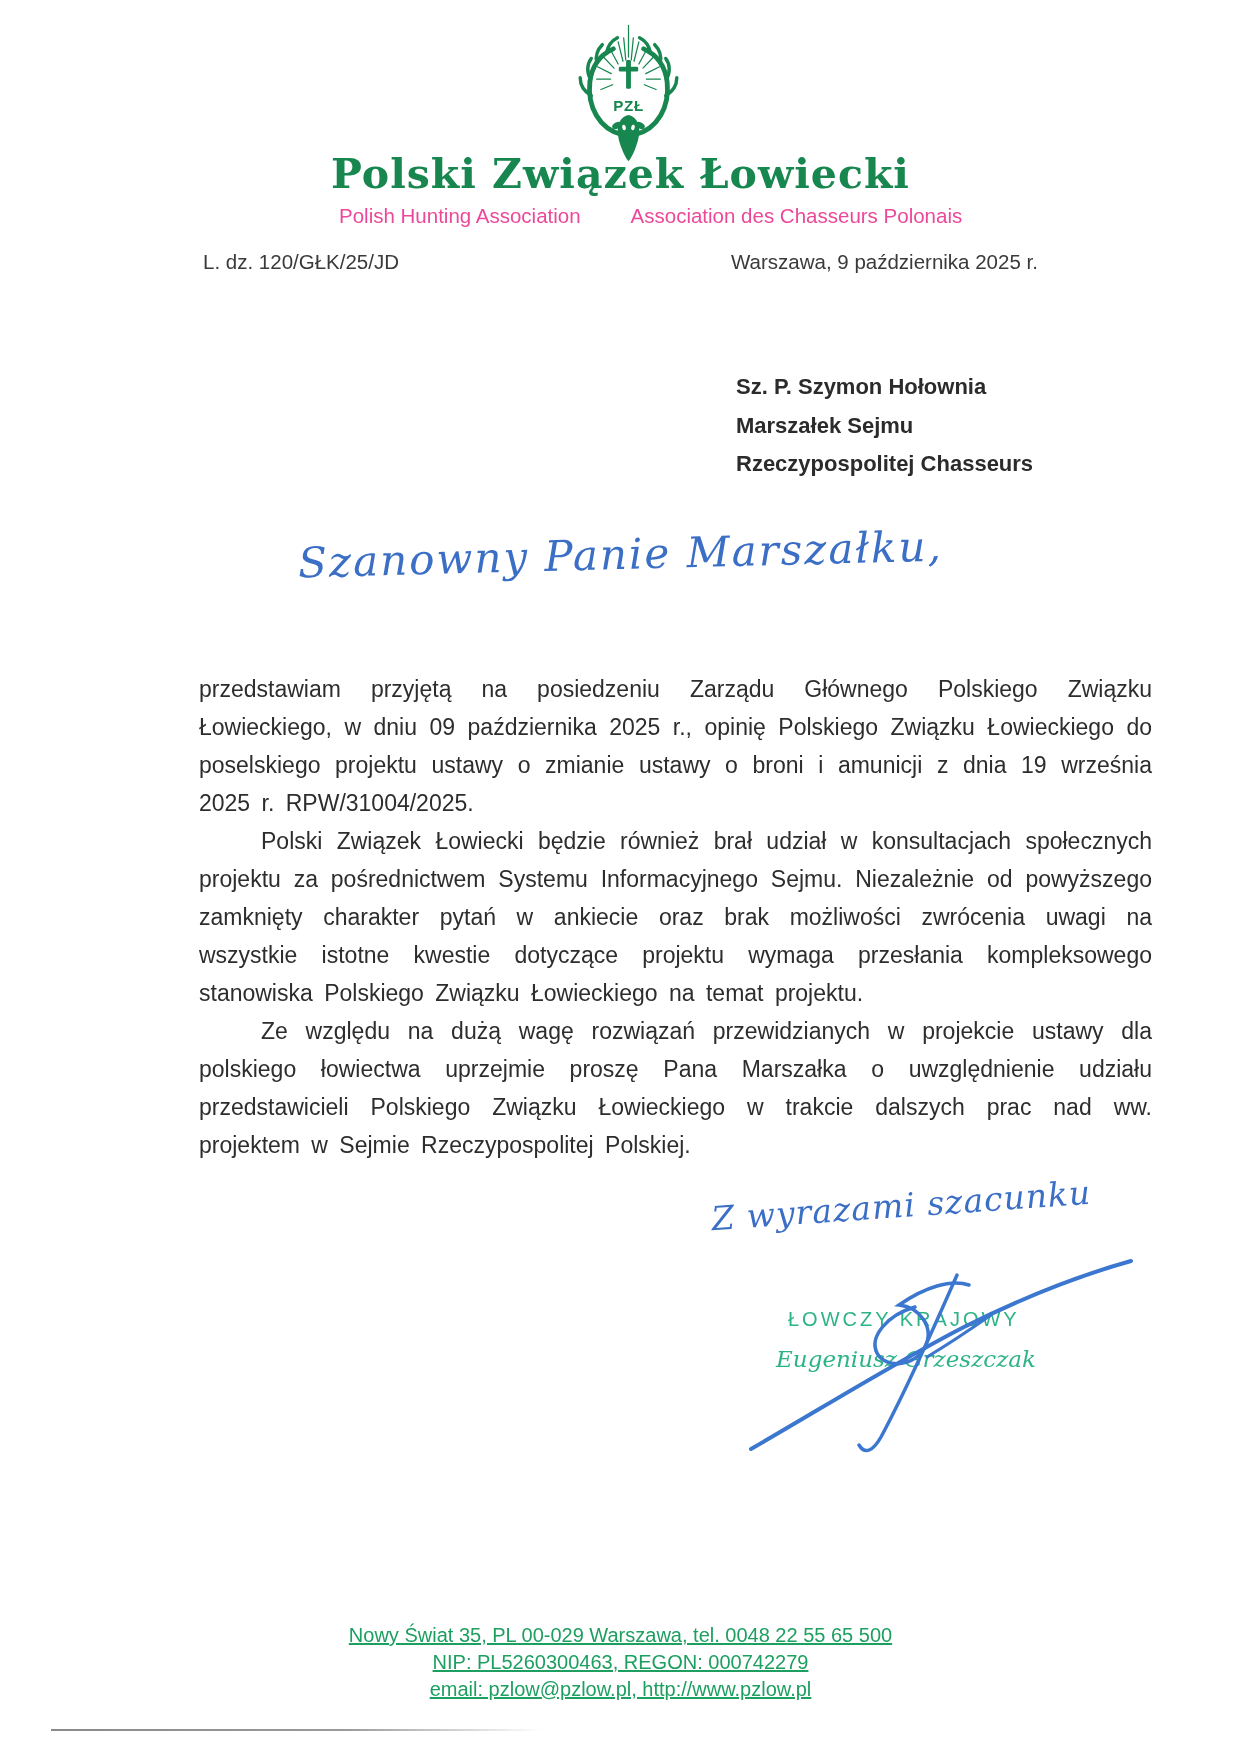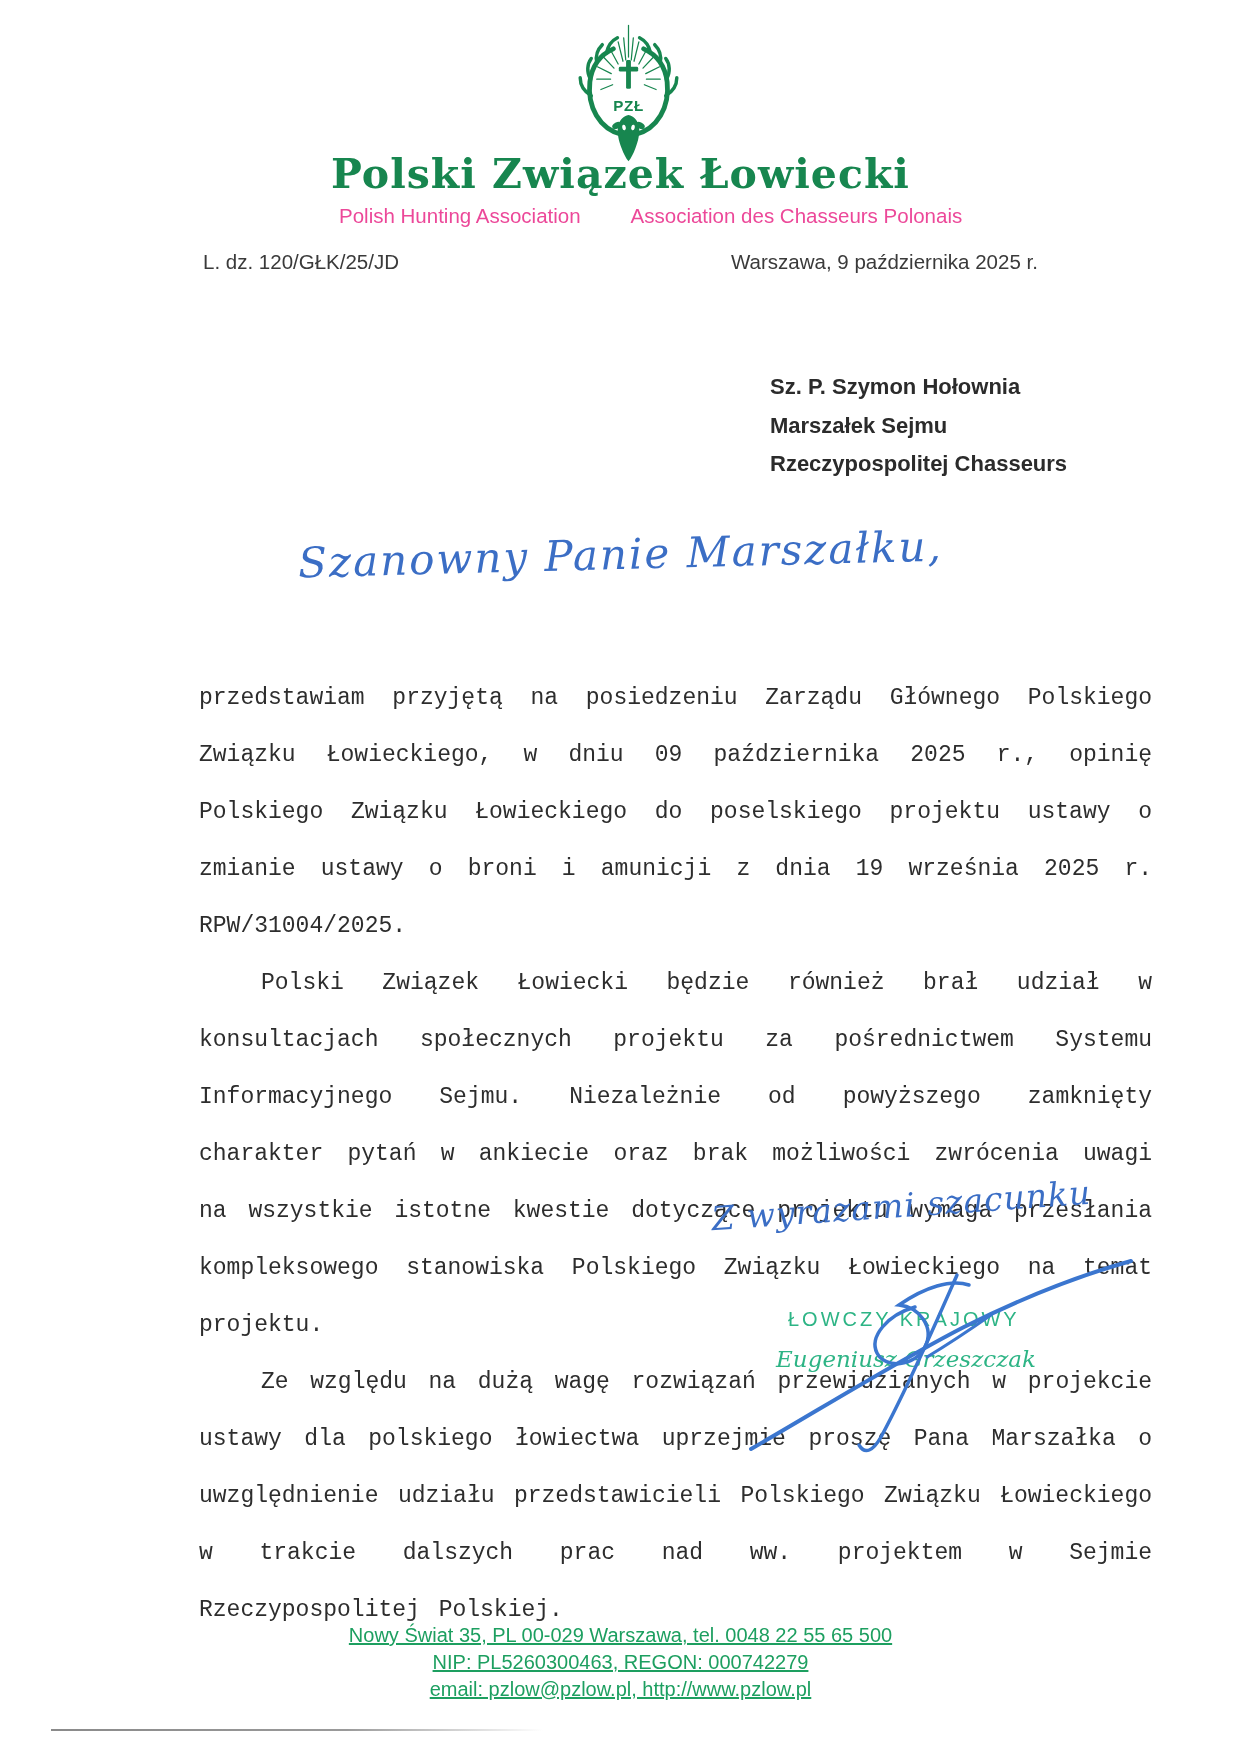--- a/index.html
+++ b/index.html
@@ -34,21 +34,21 @@
   }
 
   .ref-row { position:absolute; top:250px; left:0; width:100%; font-size:20.5px; color:#3a3a3a; }
   .ref-number { position:absolute; left:152px; top:0; }
   .place-date { position:absolute; left:680px; top:0; }
 
   
   .recipient {
     position:absolute; left:685px; top:368px;
     font-size:22px; font-weight:bold; color:#2b2b2b;
-    line-height:38.5px; white-space:nowrap;margin-left:34px;
+    line-height:38.5px; white-space:nowrap;
   }
 
   
   .handwritten {
     font-family:"DejaVu Serif", serif;
     font-style:italic;
     color:#3b6ec5;
     white-space:nowrap;
   }
   .salutation {
@@ -59,25 +59,24 @@
   }
   .closing {
     position:absolute; top:1186px; left:660px;
     font-size:33px; letter-spacing:1px;
     transform:rotate(-4deg);
   }
 
   
   .body-text {
     position:absolute; left:148px; top:670px; width:953px;
-    font-size:23px; line-height:57px;
+    font-size:23px; line-height:38px;
     text-align:justify;
     word-spacing:5px;
     color:#2d2d2d;
-    font-family:Liberation Mono, monospace;
   }
   .body-text p { margin:0; }
   .body-text p.indent { text-indent:62px; }
 
   
   .stamp-title {
     position:absolute; top:1308px; left:737px; width:240px;
     font-size:20px; letter-spacing:3px;
     color:#2db485;
   }

